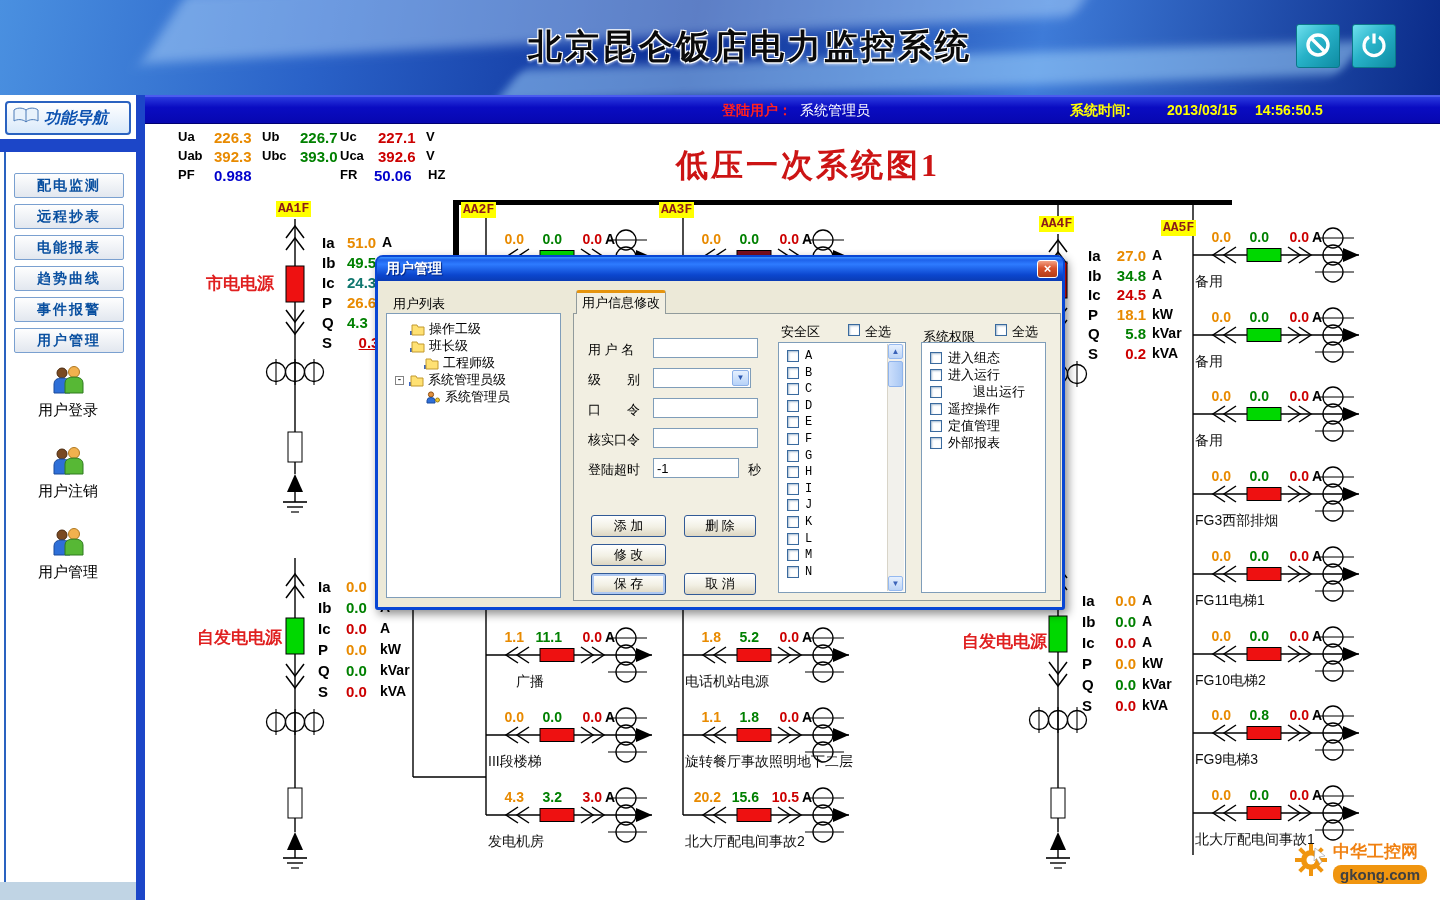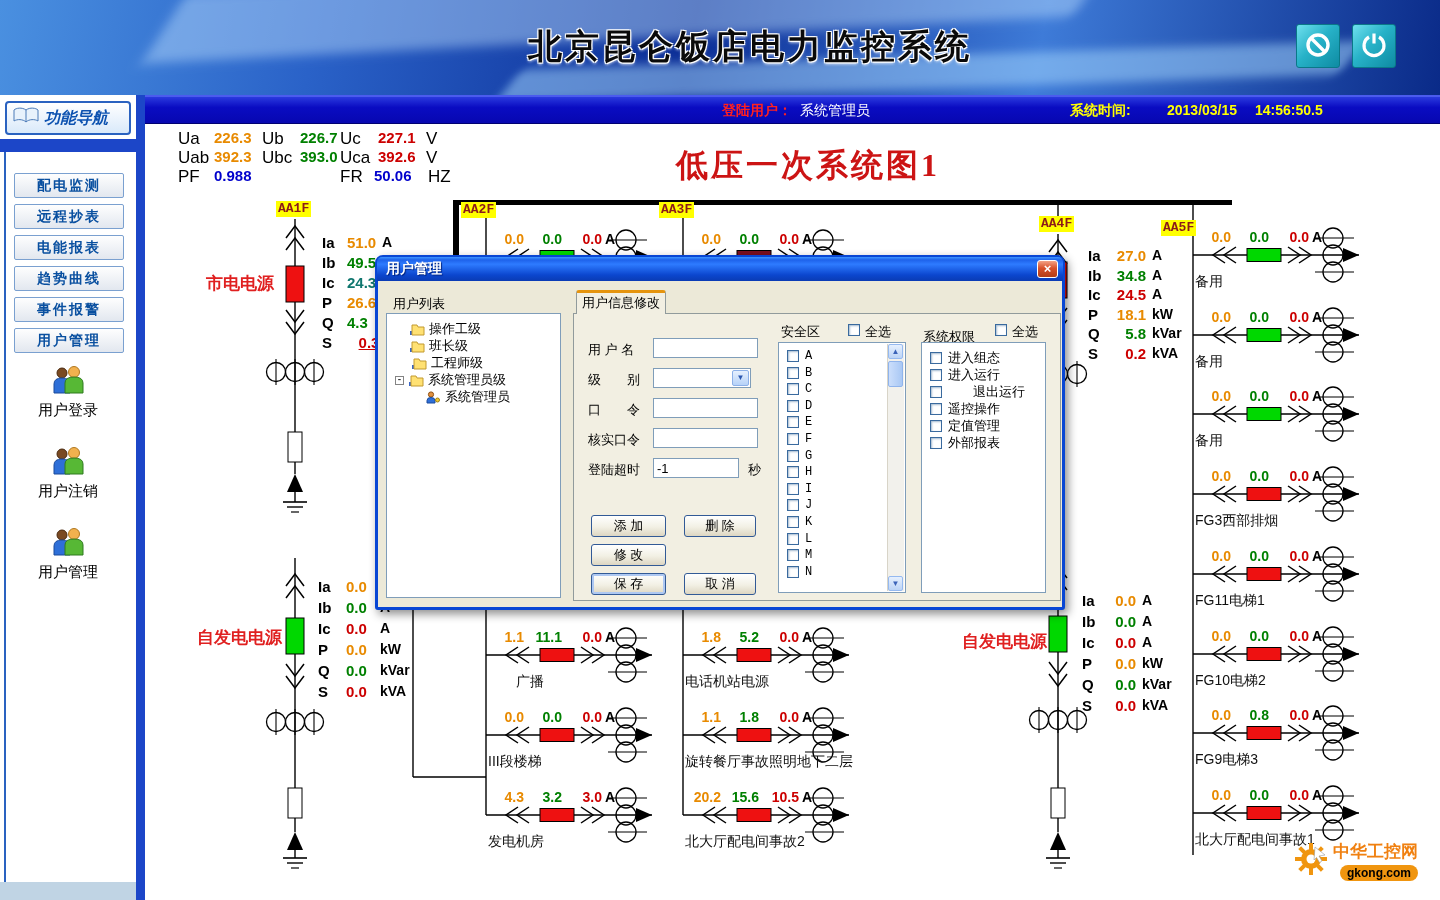--- a/index.html
+++ b/index.html
@@ -30,21 +30,21 @@
     background:linear-gradient(#ffffff,#d9e9fa);display:flex;align-items:center;gap:5px;padding-left:6px;cursor:pointer;}
   .side-header span{color:#0d52b0;font-weight:bold;font-style:italic;font-size:16px;}
   .navbtn{display:block;width:110px;height:25px;margin:0 0 6px 0;border:1px solid #7aa0d0;border-radius:2px;cursor:pointer;
     background:linear-gradient(#fefefe,#e2e7ef);color:#0a50a0;font-weight:bold;font-size:14px;letter-spacing:2px;text-align:center;line-height:23px;font-family:inherit;padding:0;}
   .nav-wrap{position:absolute;left:14px;top:78px;}
   .ua-wrap{position:absolute;left:0;top:270px;width:136px;}
   .ua-item{text-align:center;margin-bottom:26px;cursor:pointer;}
   .ua-item .lbl{font-size:15px;color:#000;margin-top:2px;}
   
   #wires{position:absolute;left:0;top:0;z-index:1;pointer-events:none;}
-  .meas-label{position:absolute;font-size:17px;font-weight:normal;color:#000;}
+  .meas-label{position:absolute;font-size:13px;font-weight:bold;color:#000;}
   .meas-val{position:absolute;font-size:15px;font-weight:bold;}
   .diagram-title{position:absolute;left:676px;top:144px;z-index:2;font-family:"Liberation Serif","DejaVu Serif",serif;
     font-size:32px;font-weight:bold;color:#cc1414;letter-spacing:3px;white-space:nowrap;}
   .ylabel{position:absolute;z-index:2;background:#ffff00;color:#8b1a1a;font:bold 13px "Liberation Mono","DejaVu Sans Mono",monospace;line-height:16px;padding:0 2px;}
   .srcname{position:absolute;z-index:2;color:#e02020;font-weight:bold;font-size:17px;white-space:nowrap;}
   .fval{position:absolute;z-index:2;width:30px;text-align:right;font-size:14px;font-weight:bold;}
   .funit{position:absolute;z-index:2;font-size:14px;font-weight:bold;color:#000;}
   .flabel{position:absolute;z-index:2;font-size:14px;color:#101010;white-space:nowrap;}
   .rdg-l{position:absolute;z-index:2;font-size:15px;font-weight:bold;color:#000;}
   .rdg-v{position:absolute;z-index:2;font-size:15px;font-weight:bold;}
@@ -82,21 +82,21 @@
   .sz-letter{font:12px "Liberation Mono","DejaVu Sans Mono",monospace;color:#000;}
   .perm-t{font-size:13px;color:#000;}
   .sb{position:absolute;top:1px;right:1px;bottom:1px;width:16px;background:#f2f1ec;border-left:1px solid #d8d4c8;}
   .sb-btn{position:absolute;left:0;width:15px;height:15px;box-sizing:border-box;border:1px solid #95b9f0;border-radius:2px;cursor:pointer;
     background:linear-gradient(#e6f0fe,#bcd4f6);color:#3b63b8;font-size:8px;line-height:13px;text-align:center;}
   .sb-thumb{position:absolute;left:0;top:17px;width:15px;height:26px;border:1px solid #90b4ec;border-radius:2px;box-sizing:border-box;
     background:linear-gradient(90deg,#cbdefb,#a9c8f4);cursor:pointer;}
   
   .watermark{position:absolute;left:1293px;top:840px;z-index:11;display:flex;align-items:center;gap:4px;}
   .wm-txt1{font-size:17px;font-weight:bold;color:#f08010;text-shadow:1px 1px 0 #fff,-1px -1px 0 #fff,1px -1px 0 #fff,-1px 1px 0 #fff;white-space:nowrap;}
-  .wm-txt2{display:inline-block;margin-top:2px;background:#f0950f;color:#000000;font-size:12px;font-weight:bold;border-radius:8px;padding:1px 7px;}
+  .wm-txt2{display:inline-block;margin-top:2px;background:#f0950f;color:#404040;font-size:15px;font-weight:bold;border-radius:8px;padding:1px 7px;}
   .side-bottom{position:absolute;left:0;bottom:0;width:136px;height:18px;background:#c0d4e4;}
 </style>
 </head>
 <body>
 
 <div class="stage">
 
   <header class="topbar">
     <div class="streak1"></div>
     <div class="streak2"></div>
@@ -654,21 +654,21 @@
         </div>
         <div class="trow" style="padding-left: 22px;">
           <div class="ticon">
             <svg width="16" height="13" viewBox="0 0 16 13">
               <rect x="1" y="8" width="6" height="4" fill="#3a66c8"></rect>
               <path d="M3 2 L8 2 L9 4 L15 4 L15 12 L3 12 Z" fill="#ffe173" stroke="#c29a30"></path>
             </svg>
           </div>
           <div>班长级</div>
         </div>
-        <div class="trow" style="padding-left: 24px;">
+        <div class="trow" style="padding-left: 36px;">
           <div class="ticon">
             <svg width="16" height="13" viewBox="0 0 16 13">
               <rect x="1" y="8" width="6" height="4" fill="#3a66c8"></rect>
               <path d="M3 2 L8 2 L9 4 L15 4 L15 12 L3 12 Z" fill="#ffe173" stroke="#c29a30"></path>
             </svg>
           </div>
           <div>工程师级</div>
         </div>
         <div class="trow" style="padding-left: 8px;">
           <div class="exp">-</div>

